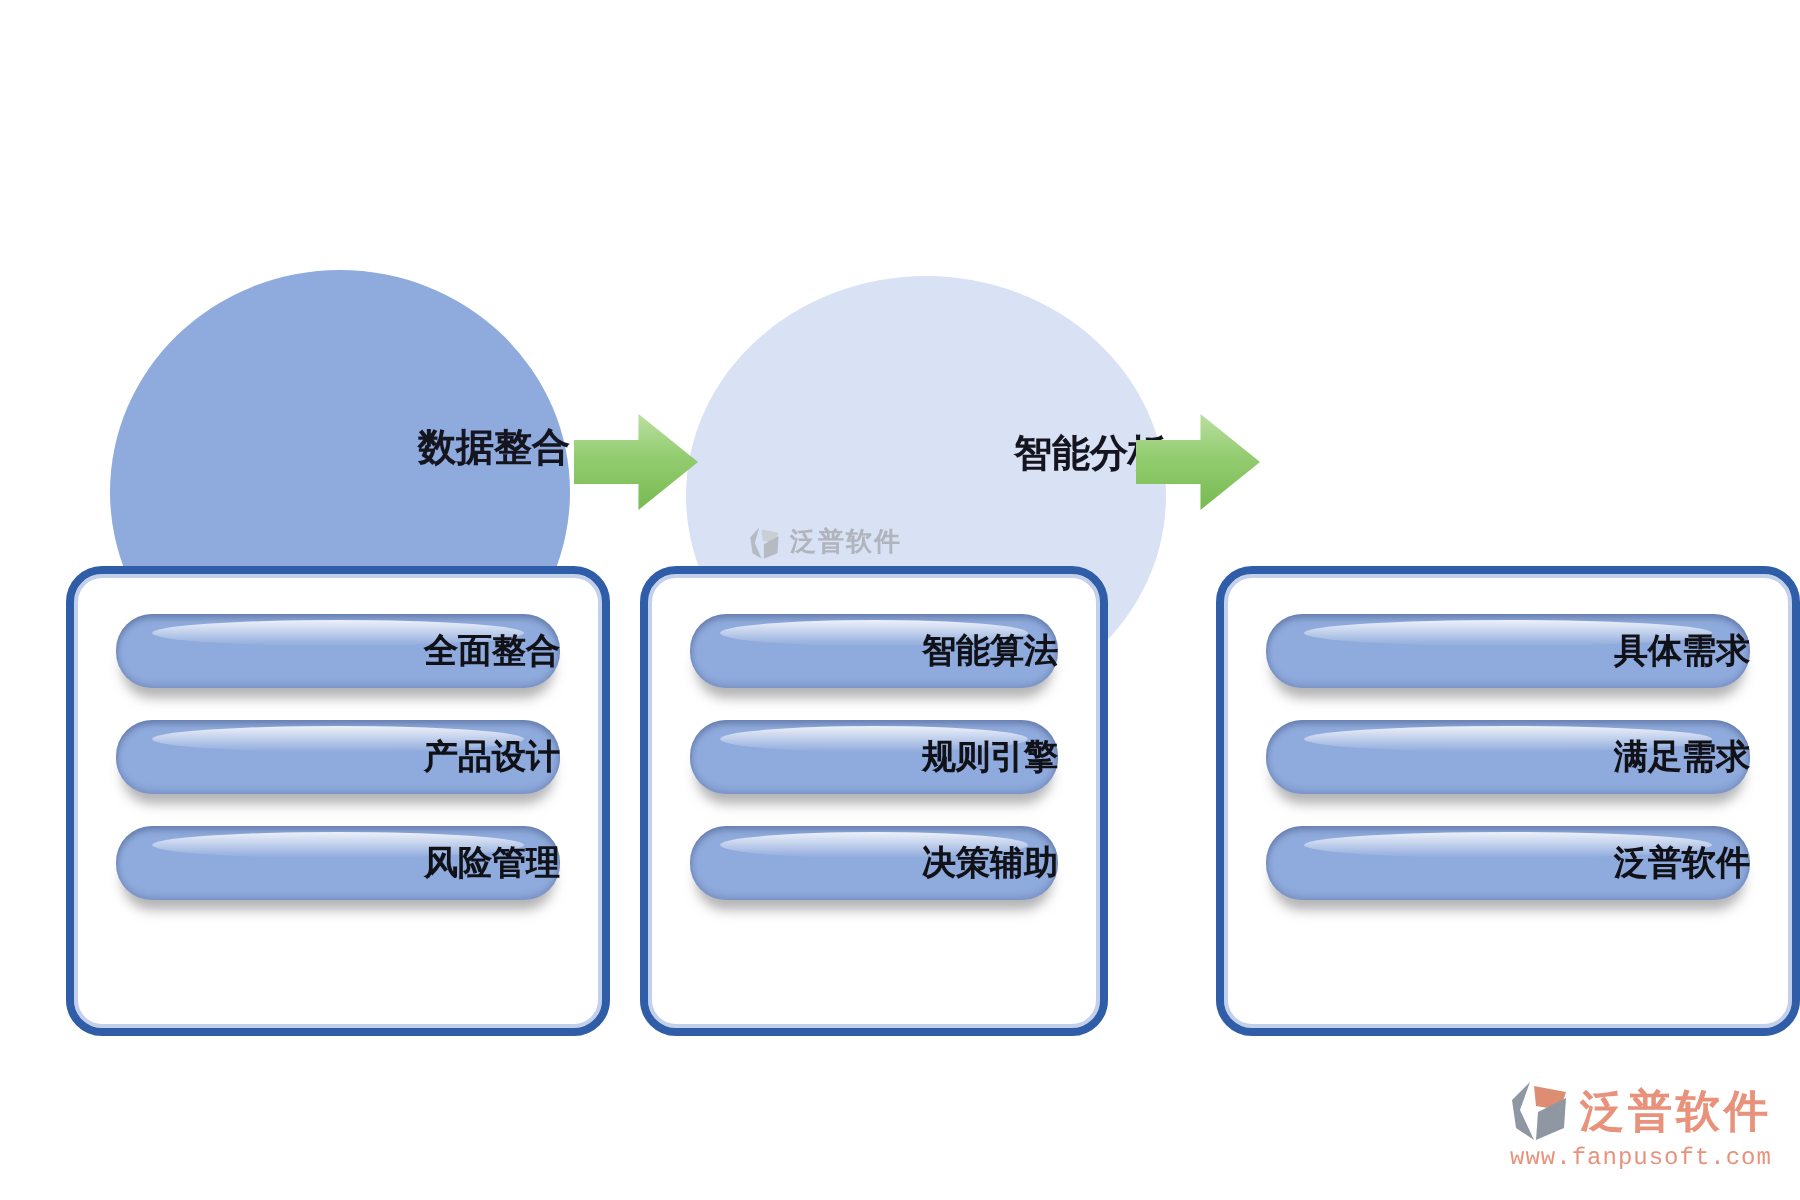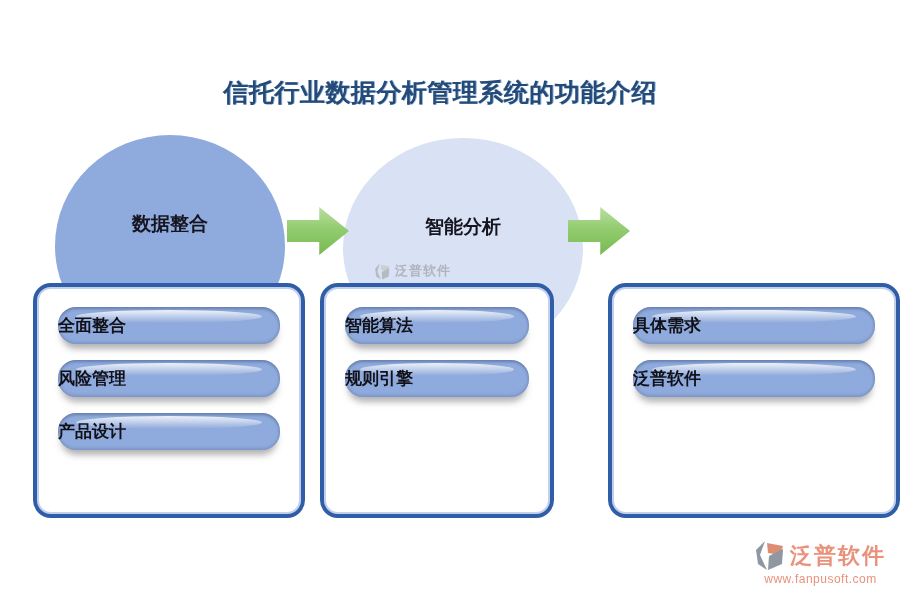--- a/index.html
+++ b/index.html
@@ -15,21 +15,21 @@
     font-size:25px;font-weight:bold;color:var(--title-text,#264a77);
     letter-spacing:.5px;
     text-shadow:1px 0 0 rgba(46,117,182,.55);
   }
 
   
   .circle{
     position:absolute;border-radius:50%;
   }
   .circle .c-label{
-    position:absolute;left:0;right:0;top:76px;text-align:center;
+    position:absolute;left:0;right:0;top:76px;text-align:right;
     font-size:19px;font-weight:bold;color:#15151f;
   }
   .circle1{left:55px;top:135px;width:230px;height:222px;background:var(--stage1-fill,#8faadc);}
   .circle2{left:343px;top:138px;width:240px;height:220px;background:var(--stage2-fill,#d9e1f5);}
   .circle3{left:635px;top:138px;width:232px;height:220px;background:var(--stage3-fill,#cdd4dd);}
 
   
   .arrow{
     position:absolute;width:62px;height:50px;z-index:3;
     background:linear-gradient(180deg,#bce0a3 0%,#93cc70 45%,#76b950 100%);
@@ -45,21 +45,21 @@
     background:#ffffff;border:4px solid var(--panel-border,#2f5da8);border-radius:18px;
     box-shadow:inset 0 0 0 2px rgba(143,170,220,.55);
   }
   .panel1{left:33px;width:272px;}
   .panel2{left:320px;width:234px;}
   .panel3{left:608px;width:292px;}
 
   .pill{
     position:relative;margin:16px 21px 0 21px;height:37px;border-radius:18px;
     background:var(--pill-fill,#8faadc);
-    text-align:left;line-height:37px;font-size:17px;font-weight:bold;
+    text-align:right;line-height:37px;font-size:17px;font-weight:bold;
     color:var(--pill-text,#111118);
     box-shadow:0 8px 6px -3px rgba(105,105,110,.5),
                inset 0 2px 3px rgba(30,45,95,.35),
                inset 0 -2px 3px rgba(50,65,120,.18);
   }
   .pill:first-child{margin-top:20px;}
   .pill::before{ 
     content:"";position:absolute;left:8%;right:8%;top:3px;height:13px;
     border-radius:50%;
     background:linear-gradient(180deg,rgba(255,255,255,.85),rgba(255,255,255,0));
@@ -75,53 +75,54 @@
   .wm-mid .wm-text{font-size:13px;font-weight:bold;color:#a9adb4;letter-spacing:1px;}
   .wm-footer{
     position:absolute;right:14px;bottom:14px;z-index:5;text-align:center;
   }
   .wm-footer .row{display:flex;align-items:center;gap:5px;justify-content:center;}
   .wm-footer .brand{
     font-size:22px;font-weight:bold;color:var(--brand-salmon,#e8927c);letter-spacing:2px;
   }
   .wm-footer .url{
     margin-top:1px;font-size:12px;color:var(--brand-salmon,#e8927c);
-    font-family:Liberation Sans, sans-serif;letter-spacing:.5px;
+    font-family:Liberation Mono, monospace;letter-spacing:.5px;
   }
 </style>
 </head>
 <body>
 
 <div class="stage-area">
 
-  <div class="title">信托行业数据分析管理系统的功能介绍</div>
 
   <div class="circle circle1">
     <div class="c-label">数据整合</div>
   </div>
   <div class="circle circle2">
     <div class="c-label">智能分析</div>
   </div>
 
   <div class="arrow arrow1"></div>
   <div class="arrow arrow2"></div>
 
   <div class="panel panel1">
     <div class="pill"><span class="pill-label">全面整合</span></div>
+    <div class="pill"><span class="pill-label">产品设计</span></div>
     <div class="pill"><span class="pill-label">风险管理</span></div>
-    <div class="pill"><span class="pill-label">产品设计</span></div>
   </div>
 
   <div class="panel panel2">
     <div class="pill"><span class="pill-label">智能算法</span></div>
     <div class="pill"><span class="pill-label">规则引擎</span></div>
+    <div class="pill"><span class="pill-label">决策辅助</span></div>
   </div>
 
   <div class="panel panel3">
     <div class="pill"><span class="pill-label">具体需求</span></div>
+    <div class="pill"><span class="pill-label">满足需求</span></div>
     <div class="pill"><span class="pill-label">泛普软件</span></div>
   </div>
 
   <div class="wm-mid">
     <svg width="17" height="17" viewBox="0 0 30 30">
       <polygon points="10,1 2,10 4,24 12,29 6,15" fill="#b0b4ba"></polygon>
       <path d="M12 3 L27 6 L24 15 L13 13 Z" fill="#c8cbd0"></path>
       <polygon points="14,16 27,9 26,24 14,29" fill="#b0b4ba"></polygon>
     </svg>
     <span class="wm-text">泛普软件</span>

